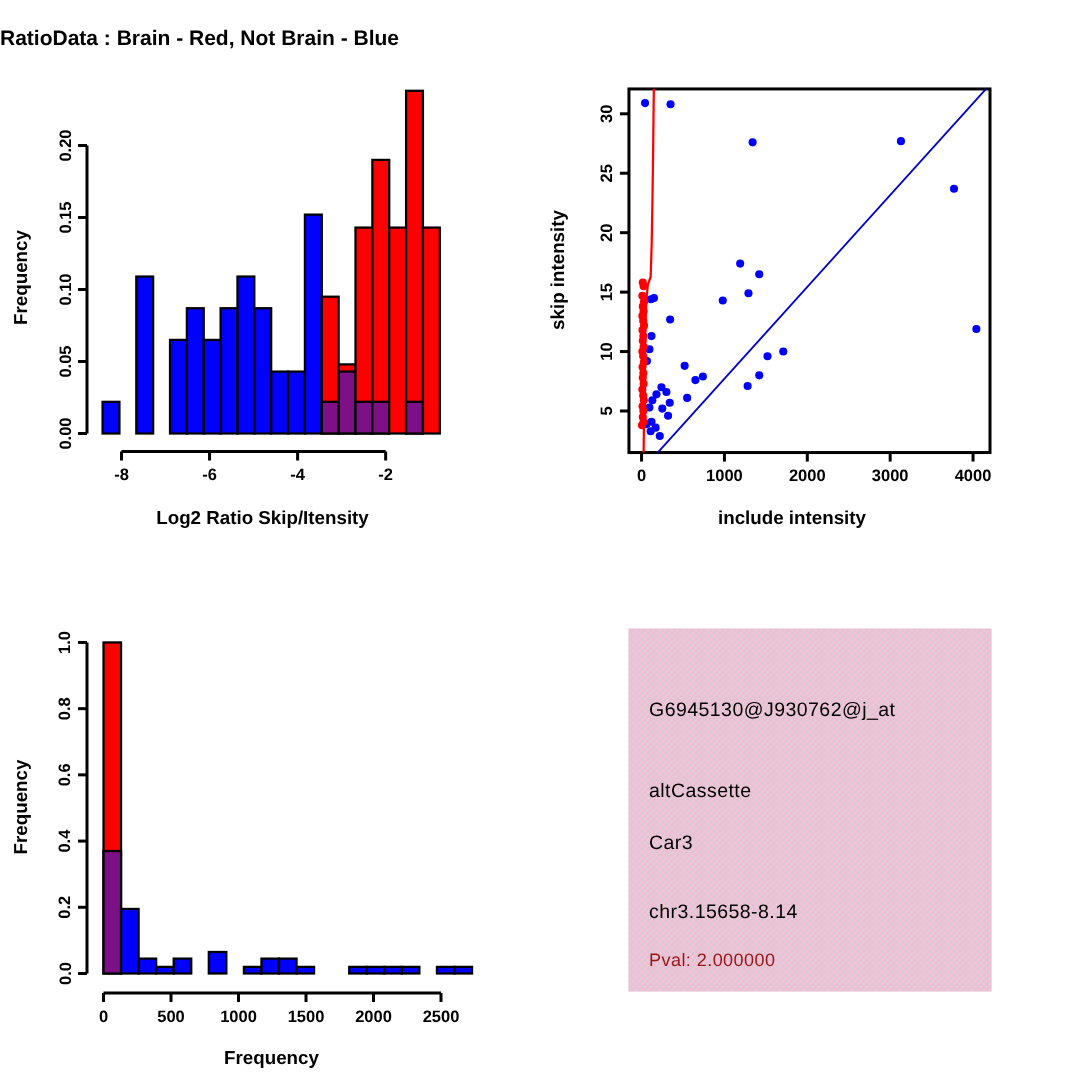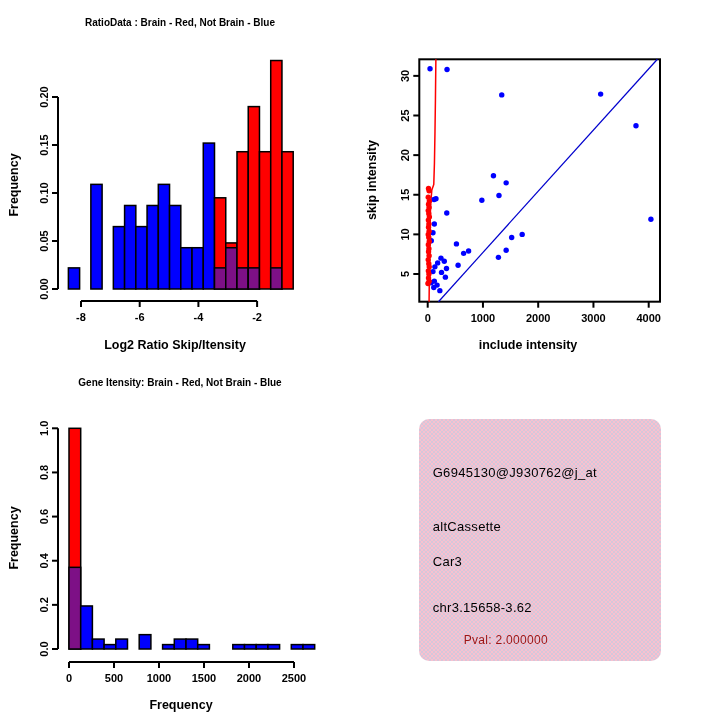--- a/index.html
+++ b/index.html
@@ -1,34 +1,34 @@
 <!DOCTYPE html>
 <html><head>
 <meta charset="utf-8">
 <style>
   html,body{margin:0;padding:0;background:#fff;}
   .canvas{position:relative;width:720px;height:720px;background:#ffffff;
           font-family:"Liberation Sans",sans-serif;overflow:hidden;}
   .panel{position:absolute;width:360px;height:360px;}
   svg.chart{position:absolute;left:0;top:0;}
-  .chart-title{position:absolute;top:17px;left:0;width:100%;text-align:center;
-               font-size:10px;font-weight:bold;color:#000;white-space:nowrap;}
+  .chart-title{position:absolute;top:17px;left:0;width:100%;text-align:left;
+               font-size:14px;font-weight:bold;color:#000;white-space:nowrap;}
   .axis-label{position:absolute;font-size:12.5px;font-weight:bold;color:#000;white-space:nowrap;}
   .x-label{transform:translate(-50%,-50%);}
   .y-label{transform:translate(-50%,-50%) rotate(-90deg);}
   svg text{font-family:"Liberation Sans",sans-serif;font-weight:bold;font-size:11px;fill:#000;}
   .info-box{position:absolute;left:58.7px;top:58.7px;width:242.6px;height:242.6px;
             background-color:#f8c1cf;
             background-image:
               linear-gradient(45deg,#d5c7db 25%,transparent 25%,transparent 75%,#d5c7db 75%),
               linear-gradient(45deg,#d5c7db 25%,transparent 25%,transparent 75%,#d5c7db 75%);
-            background-size:4px 4px;background-position:0 0,2px 2px;border-radius:10px;}
+            background-size:4px 4px;background-position:0 0,2px 2px;}
   .info-line{position:absolute;left:14px;margin:0;font-size:13px;color:#000;
              white-space:nowrap;letter-spacing:0.3px;}
-  .pval-line{color:#9a1515;font-size:12px;padding-left:31px;}
+  .pval-line{color:#9a1515;font-size:12px;}
 </style>
 </head>
 <body>
 
 <div class="canvas">
 
   <div class="panel" style="left:0;top:0">
     <svg class="chart" id="chart-ratio" width="360" height="360">
         <g>
           <g>
@@ -239,28 +239,27 @@
             <rect x="197.7" y="284.586" width="11.700000000000017" height="4.413999999999987" fill="#0000ff" stroke="#000" stroke-width="1.5"></rect>
             <rect x="232.79999999999998" y="284.586" width="11.700000000000017" height="4.413999999999987" fill="#0000ff" stroke="#000" stroke-width="1.5"></rect>
             <rect x="244.5" y="284.586" width="11.699999999999989" height="4.413999999999987" fill="#0000ff" stroke="#000" stroke-width="1.5"></rect>
             <rect x="256.2" y="284.586" width="11.699999999999989" height="4.413999999999987" fill="#0000ff" stroke="#000" stroke-width="1.5"></rect>
             <rect x="267.9" y="284.586" width="11.700000000000045" height="4.413999999999987" fill="#0000ff" stroke="#000" stroke-width="1.5"></rect>
             <rect x="291.29999999999995" y="284.586" width="11.700000000000045" height="4.413999999999987" fill="#0000ff" stroke="#000" stroke-width="1.5"></rect>
             <rect x="303" y="284.586" width="11.699999999999989" height="4.413999999999987" fill="#0000ff" stroke="#000" stroke-width="1.5"></rect>
           </g>
         </g>
       </svg>
-    <div class="chart-title">Gene Itensity: Brain - Red, Not Brain - Blue</div>
     <div class="axis-label x-label" style="left:181px;top:345px">Frequency</div>
     <div class="axis-label y-label" style="left:14px;top:178px">Frequency</div>
   </div>
 
   <div class="panel" style="left:360px;top:360px">
     <div class="info-box">
       <p class="info-line" style="top:46px">G6945130@J930762@j_at</p>
       <p class="info-line" style="top:100px">altCassette</p>
       <p class="info-line" style="top:135px">Car3</p>
-      <p class="info-line" style="top:181px">chr3.15658-3.62</p>
+      <p class="info-line" style="top:181px">chr3.15658-8.14</p>
       <p class="info-line pval-line" style="top:214px">Pval: 2.000000</p>
     </div>
   </div>
 
 </div>
 
 </body></html>

